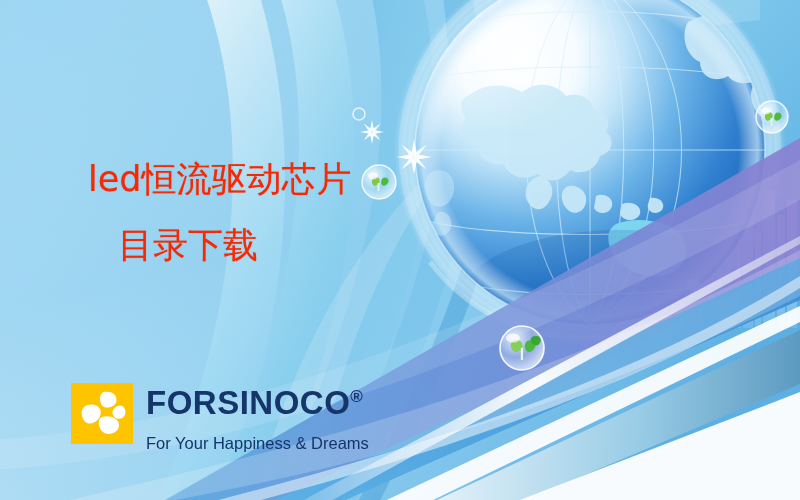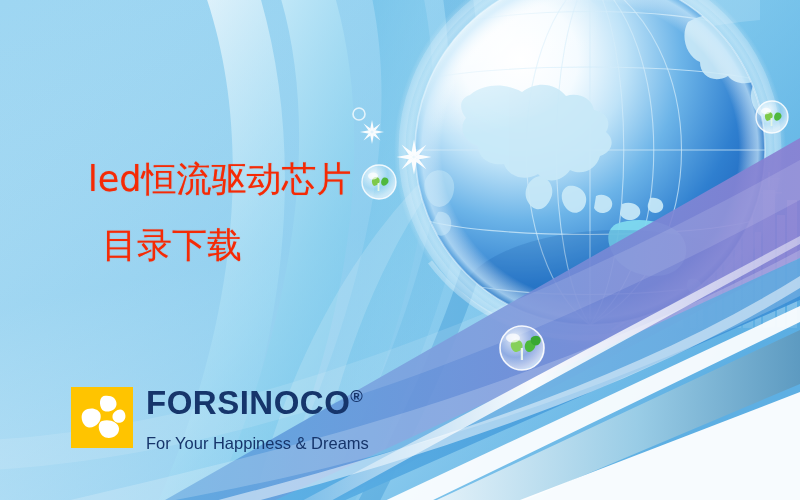--- a/index.html
+++ b/index.html
@@ -24,29 +24,29 @@
   #headline .hl-line{
     color:#f52a05;
     font-size:35px;
     line-height:1.0;
     font-weight:400;
     white-space:nowrap;
     font-family:"DejaVu Sans","Liberation Sans",sans-serif;
     text-shadow:0 0 1px rgba(245,42,5,.5);
   }
   #headline .hl-line.l1{ margin-left:0px; }
-  #headline .hl-line.l2{ margin-left:14px; margin-top:31px; }
+  #headline .hl-line.l2{ margin-left:30px; margin-top:31px; }
 
   
   #logo-lockup{
     position:absolute;
     left:71px; top:383px;
     z-index:40;
     display:flex;
-    align-items:center;
+    align-items:flex-start;
   }
   #logo-mark{
     width:62px;height:61px;
     background:#ffc400;
     position:relative;
     flex:0 0 auto;
   }
   #logo-mark svg{display:block;width:62px;height:61px;}
   #logo-text{
     margin-left:13px;

